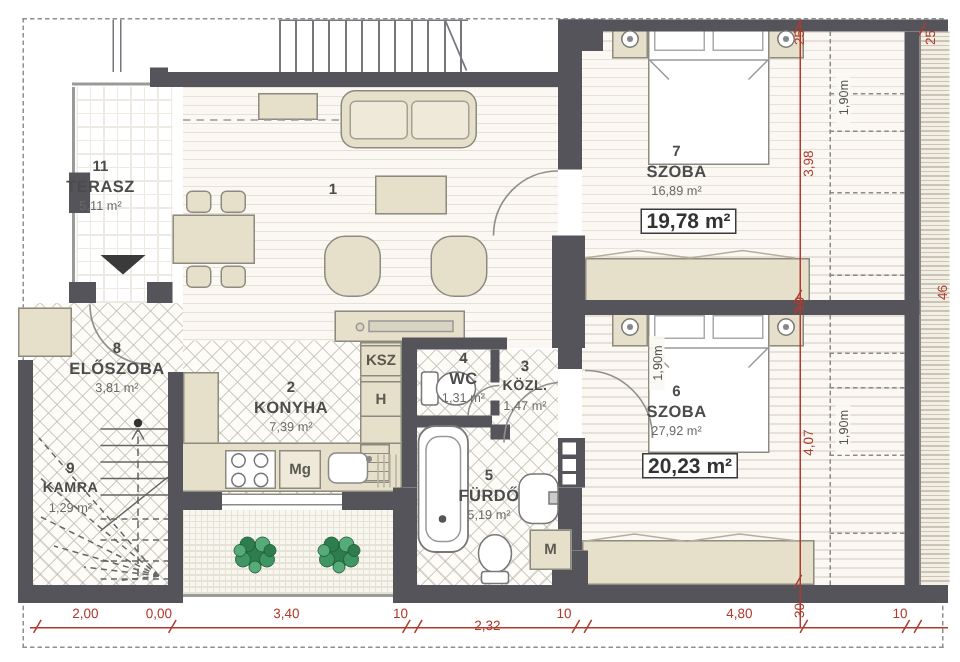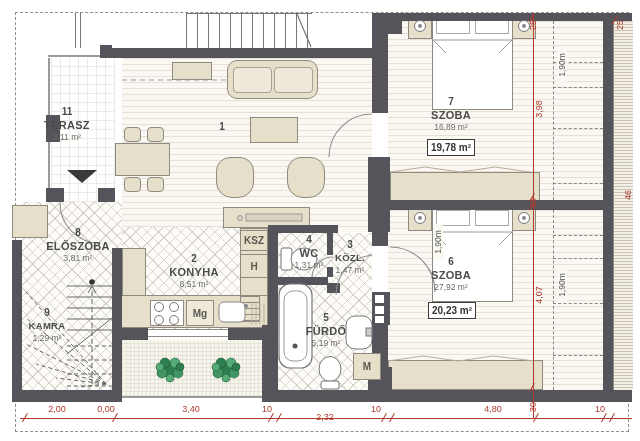--- a/index.html
+++ b/index.html
@@ -28,21 +28,21 @@
   .railing{position:absolute;border-top:1.2px solid #76767c;
       background-image:repeating-linear-gradient(90deg,#76767c 0 1.2px,transparent 1.2px 11px);}
   .dbl-line{position:absolute;border-left:1px solid #76767c;border-right:1px solid #76767c;}
   .dash-h{position:absolute;border-top:1.4px dashed #8a8a85;height:0;}
   .dash-v{position:absolute;border-left:1.4px dashed #8a8a85;width:0;}
   .room-label{position:absolute;text-align:center;color:#4c4c4c;z-index:30;}
   .rnum{font-weight:bold;font-size:10px;line-height:12px;}
   .rname{font-weight:bold;font-size:11px;line-height:14px;letter-spacing:.3px;white-space:nowrap;}
   .rname-sm{font-size:9.5px;}
   .rarea{font-size:8.5px;line-height:11px;color:#6a6a66;}
-  .gross{position:absolute;font-size:10px;font-weight:bold;color:#333;border:1.4px solid #3a3a3a;
+  .gross{position:absolute;font-size:14px;font-weight:bold;color:#333;border:1.4px solid #3a3a3a;
       background:#fff;padding:0 3px;line-height:15px;z-index:30;white-space:nowrap;}
   .fixlbl{position:absolute;color:#5a5a52;font-weight:bold;font-size:10px;display:flex;
       align-items:center;justify-content:center;z-index:21;box-sizing:border-box;}
   .dim{position:absolute;color:#b03a2e;font-size:9px;white-space:nowrap;width:30px;
       text-align:center;z-index:35;}
   .rot{transform:rotate(-90deg);transform-origin:center;}
   .dimline{position:absolute;background:#b03a2e;z-index:34;}
   .tick{position:absolute;width:10px;height:1.2px;background:#b03a2e;
       transform:rotate(-60deg);z-index:35;}
   .hr190{position:absolute;color:#55554f;font-size:8.5px;width:36px;text-align:center;
@@ -265,21 +265,21 @@
   <div class="fixlbl" style="left:353px;top:353px;width:28px;height:27px;border:1px solid #8d8b80;background:#e6dfc9;">
       <span>M</span>
     </div>
 
   <div class="room-label" style="left:160px;top:121px;width:124px;">
     <div class="rnum">1</div>
   </div>
   <div class="room-label" style="left:155px;top:253px;width:78px;">
     <div class="rnum">2</div>
     <div class="rname">KONYHA</div>
-    <div class="rarea">8,51 m²</div>
+    <div class="rarea">7,39 m²</div>
   </div>
   <div class="room-label" style="left:329px;top:239px;width:42px;">
     <div class="rnum">3</div>
     <div class="rname rname-sm">KÖZL.</div>
     <div class="rarea">1,47 m²</div>
   </div>
   <div class="room-label" style="left:287px;top:234px;width:44px;">
     <div class="rnum">4</div>
     <div class="rname">WC</div>
     <div class="rarea">1,31 m²</div>

